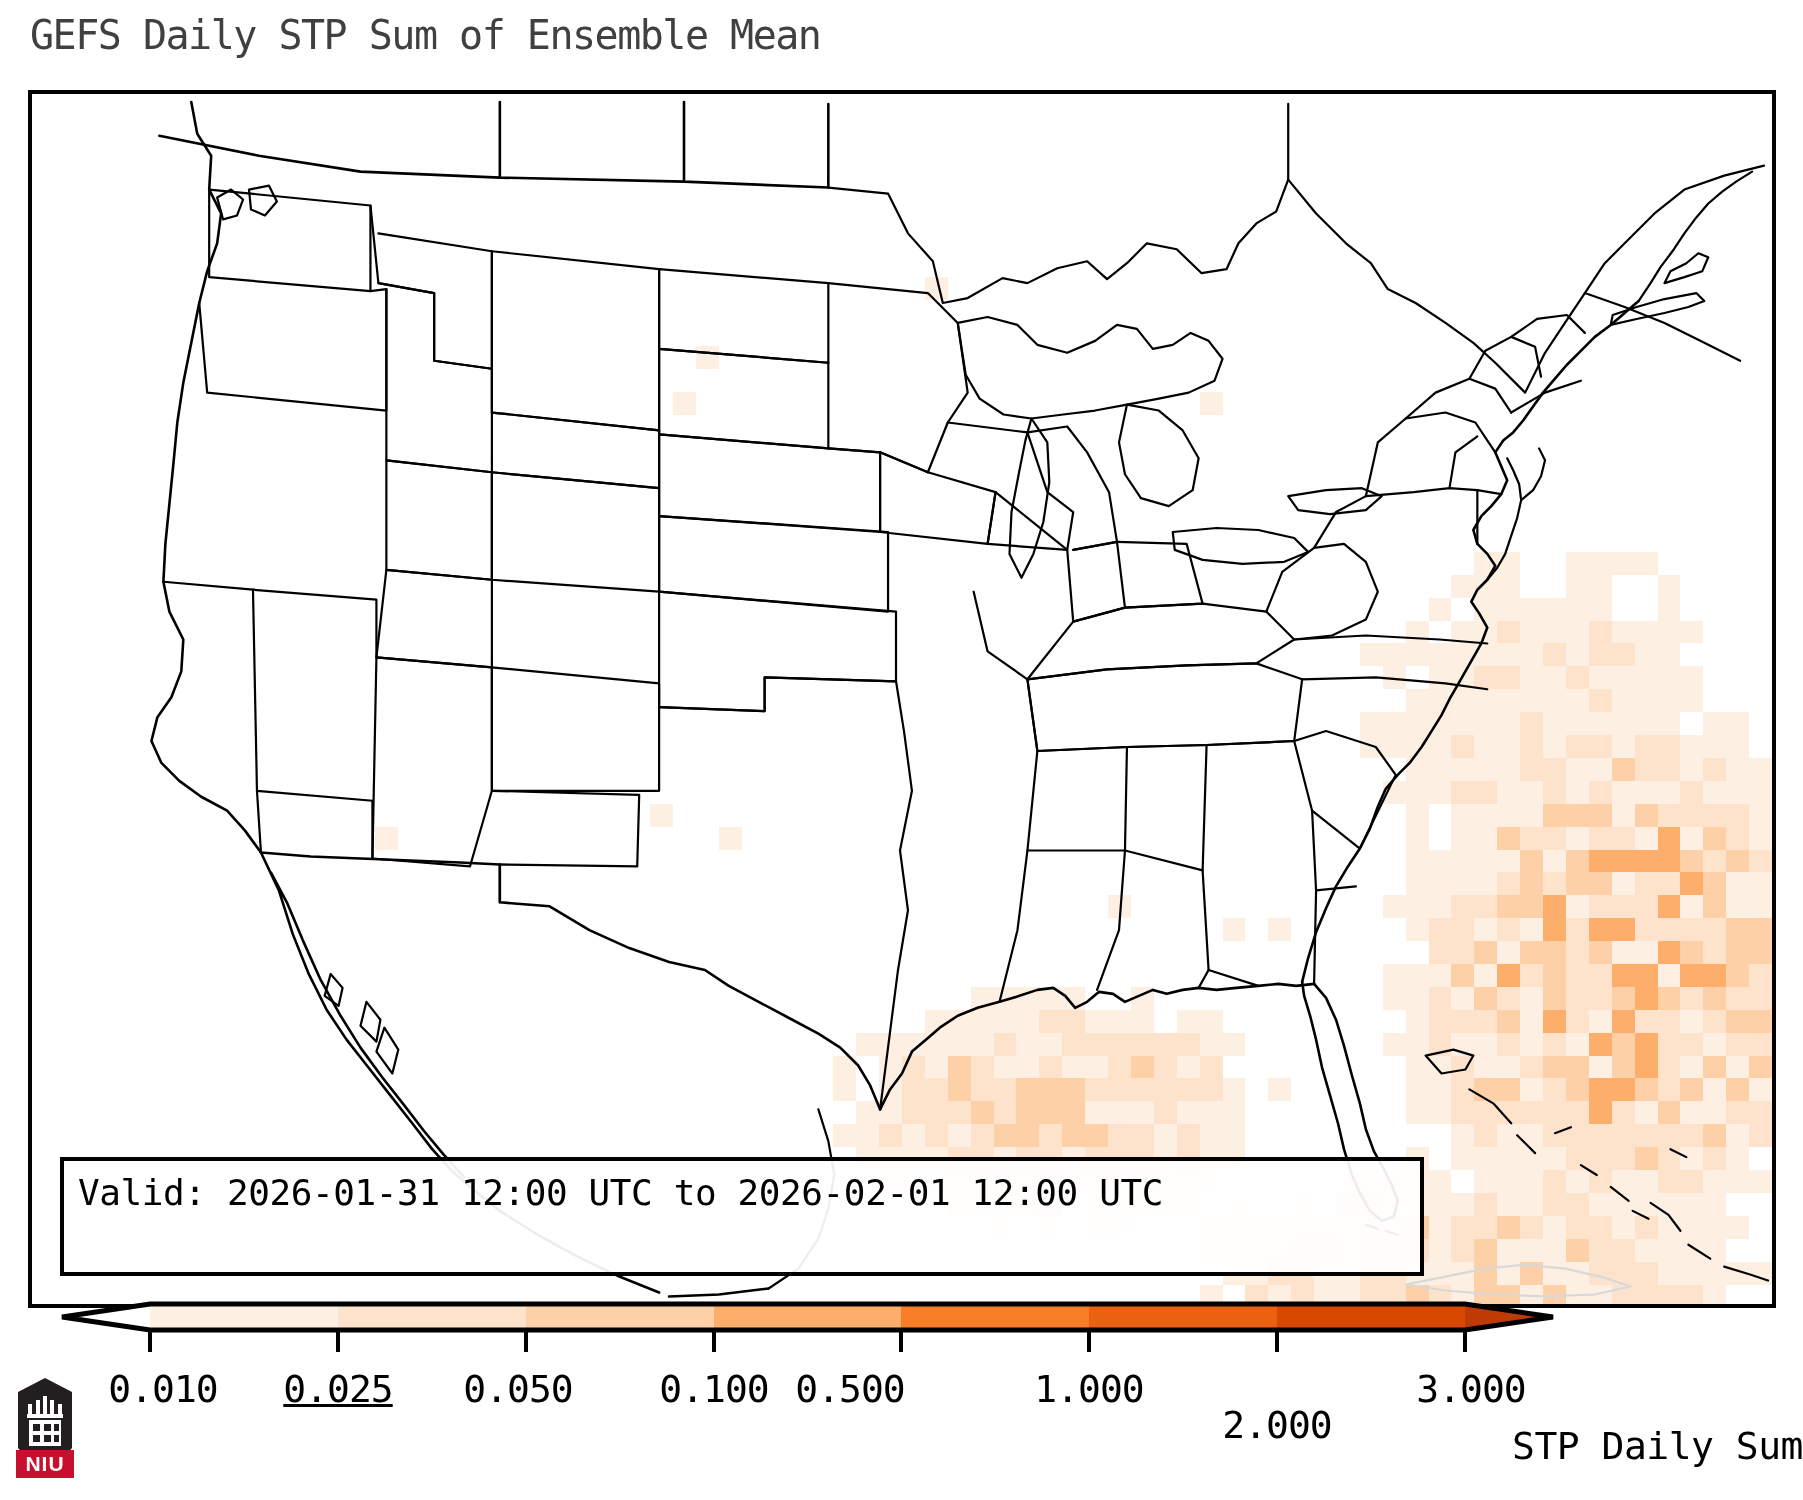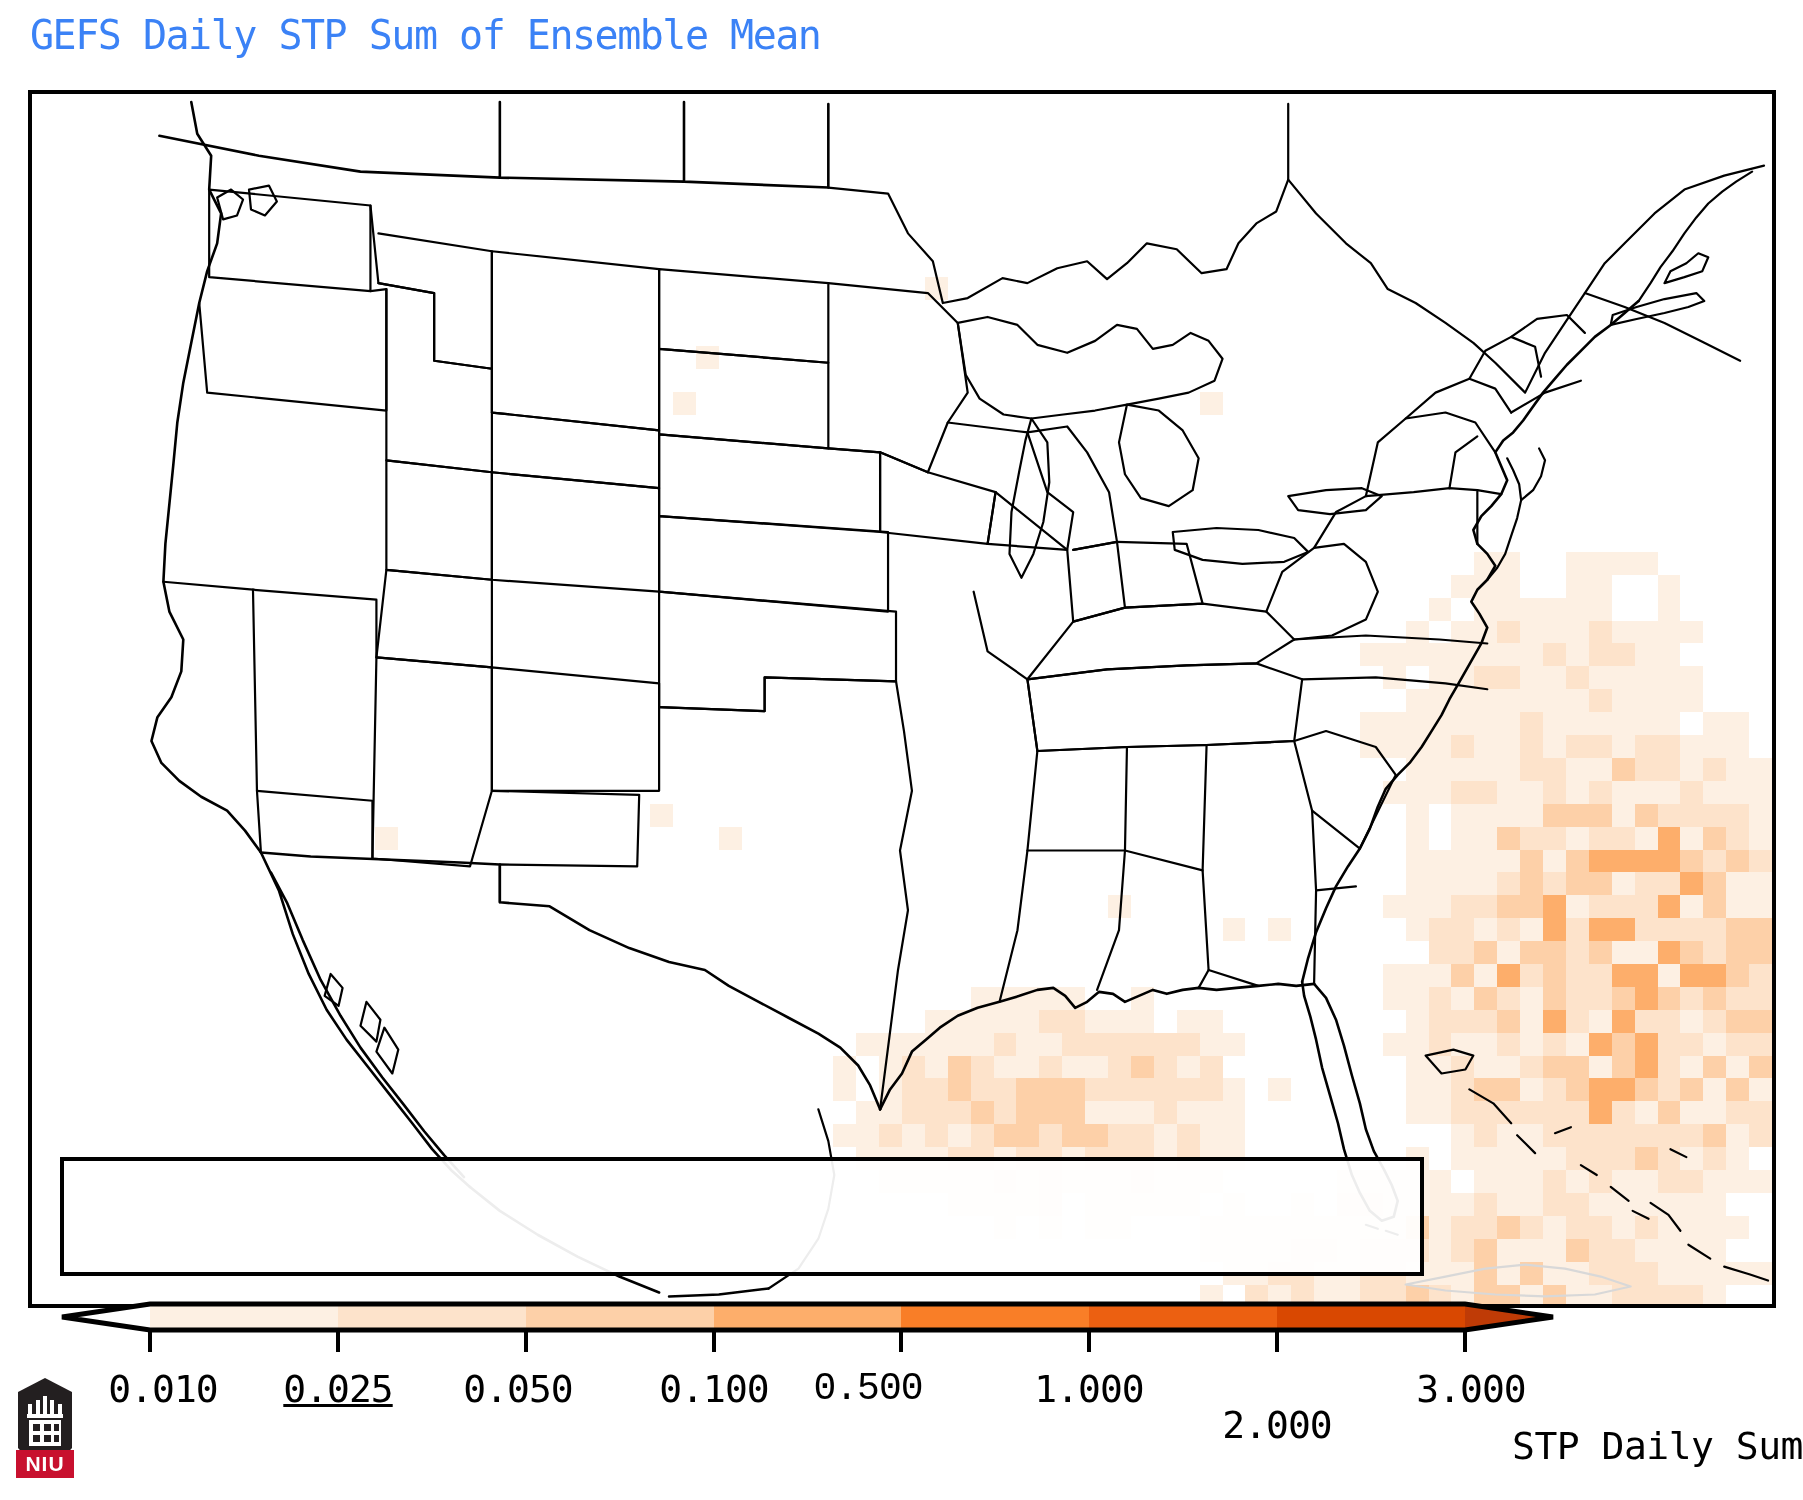--- a/index.html
+++ b/index.html
@@ -3,21 +3,21 @@
 <meta charset="utf-8">
 <style>
   html,body{margin:0;padding:0;background:#ffffff;}
   body{width:1803px;height:1500px;position:relative;
        font-family:"DejaVu Sans Mono","Liberation Mono",monospace;
        -webkit-font-smoothing:antialiased;}
 
   
   #title{
     position:absolute;left:30px;top:12px;
-    font-size:40px;letter-spacing:-1.5px;color:#3b82f6;
+    font-size:40px;letter-spacing:-1.5px;color:#404040;
     white-space:pre;
   }
 
   
   #map-frame{
     position:absolute;left:28px;top:90px;width:1748px;height:1218px;
     border:4px solid #000;box-sizing:border-box;background:#fff;
     overflow:hidden;
   }
   #map-clip{position:absolute;inset:0;overflow:hidden;}
@@ -898,20 +898,21 @@
       <path class="thin" d="M1530 1044 L1546 1038 M1556 1076 L1572 1086 M1586 1098 L1604 1112"></path>
       <path class="thin" d="M1626 1114 L1644 1126 L1656 1142 M1664 1156 L1686 1170"></path>
       <path class="thin" d="M1700 1178 L1726 1186 L1744 1192"></path>
       <path class="thin" d="M1608 1122 L1624 1130 M1646 1060 L1662 1068"></path>
     </svg>
 
   </div>
 </div>
 
 <div id="info-box">
+  <div class="info-line">Valid: 2026-01-31 12:00 UTC to 2026-02-01 12:00 UTC</div>
 </div>
 
 <div id="cbar-wrap">
   <svg id="cbar-svg" width="1803" height="70" viewBox="0 0 1803 70" aria-hidden="true">
     <g id="cbar-bands">
         <rect x="150" y="4" width="188" height="26" fill="#fdf0e3" shape-rendering="crispEdges"></rect>
         <rect x="338" y="4" width="188" height="26" fill="#fde3cb" shape-rendering="crispEdges"></rect>
         <rect x="526" y="4" width="188" height="26" fill="#fdd0a8" shape-rendering="crispEdges"></rect>
         <rect x="714" y="4" width="187" height="26" fill="#fdae6b" shape-rendering="crispEdges"></rect>
         <rect x="901" y="4" width="188" height="26" fill="#f97e27" shape-rendering="crispEdges"></rect>
@@ -934,21 +935,21 @@
         <line x1="1277" x2="1277" y1="30" y2="52" stroke="#000" stroke-width="4"></line>
         <line x1="1465" x2="1465" y1="30" y2="52" stroke="#000" stroke-width="4"></line>
       </g>
   </svg>
 </div>
 <div id="cbar-ticklabels">
     <div class="cb-tlabel" style="left: 163px;">0.010</div>
     <div class="cb-tlabel" style="left: 338px; text-decoration: underline;">0.025</div>
     <div class="cb-tlabel" style="left: 518px;">0.050</div>
     <div class="cb-tlabel" style="left: 714px;">0.100</div>
-    <div class="cb-tlabel" style="left: 868px; font-family: Liberation Mono, monospace;">0.500</div>
+    <div class="cb-tlabel" style="left: 850px;">0.500</div>
     <div class="cb-tlabel" style="left: 1089px;">1.000</div>
     <div class="cb-tlabel" style="left: 1277px; margin-top: 36px;">2.000</div>
     <div class="cb-tlabel" style="left: 1465px; margin-left: 6px;">3.000</div>
   </div>
 <div id="cbar-axis-label">STP Daily Sum</div>
 
 <div id="niu-logo">
   <svg width="62" height="108" viewBox="0 0 62 108" aria-hidden="true">
     <path d="M4 18 L31 4 L58 18 L58 74 L31 104 L4 74 Z" fill="#231f20"></path>
     <g fill="#ffffff">

